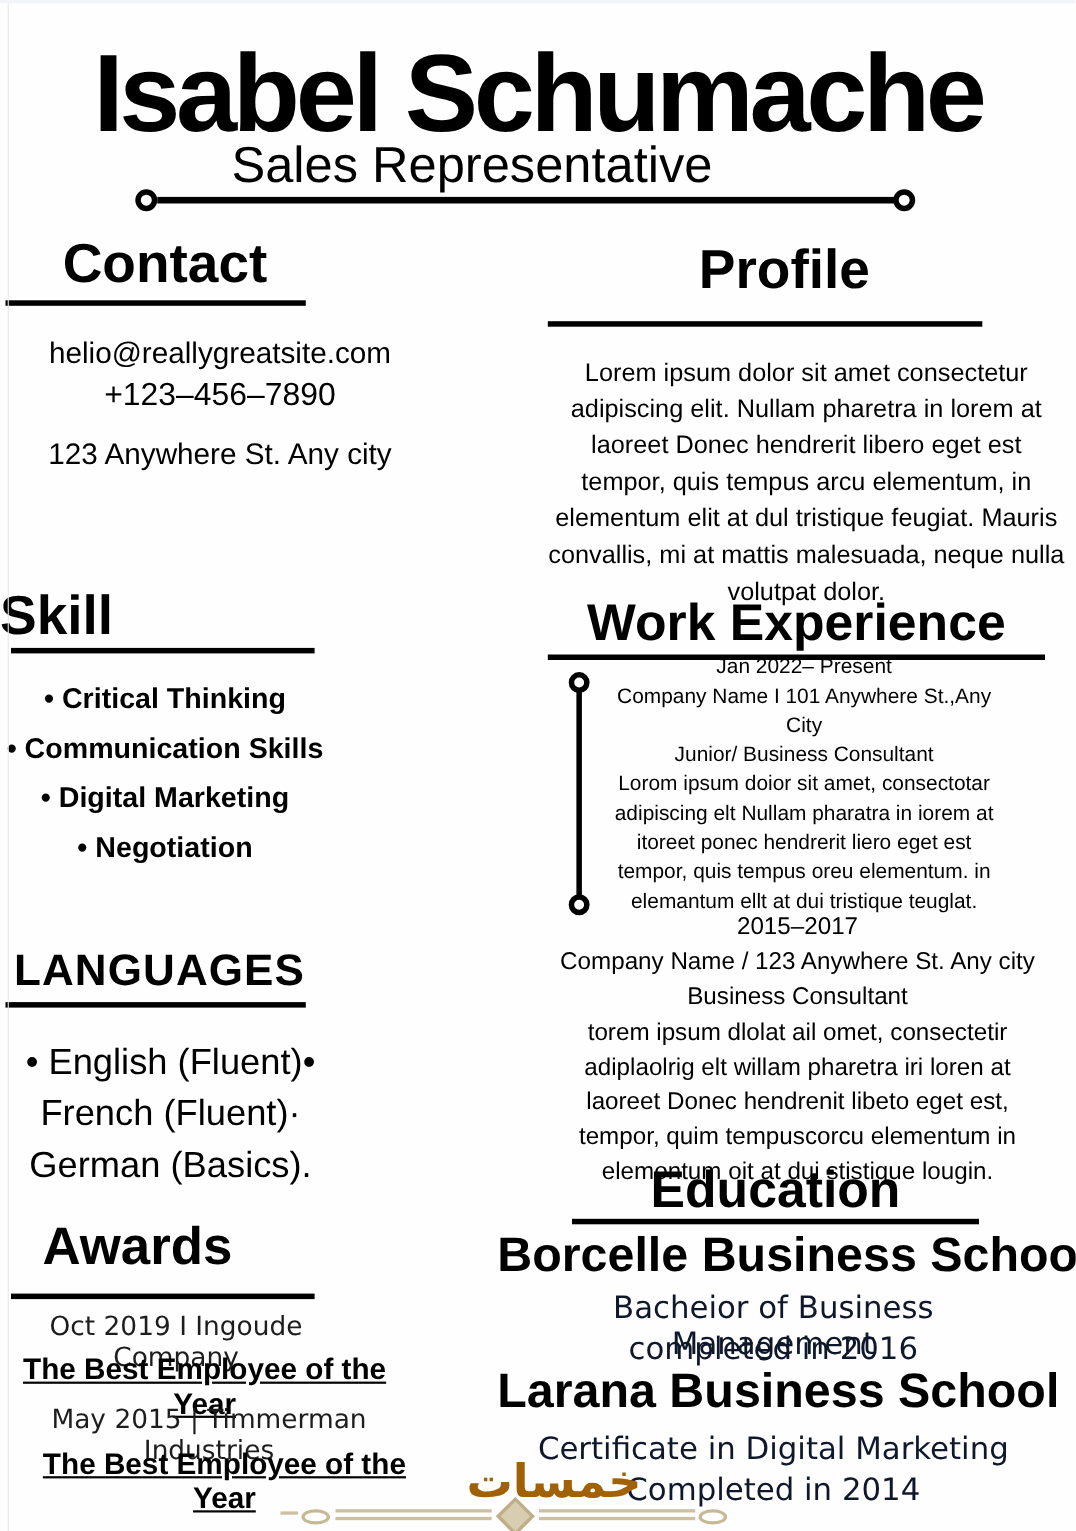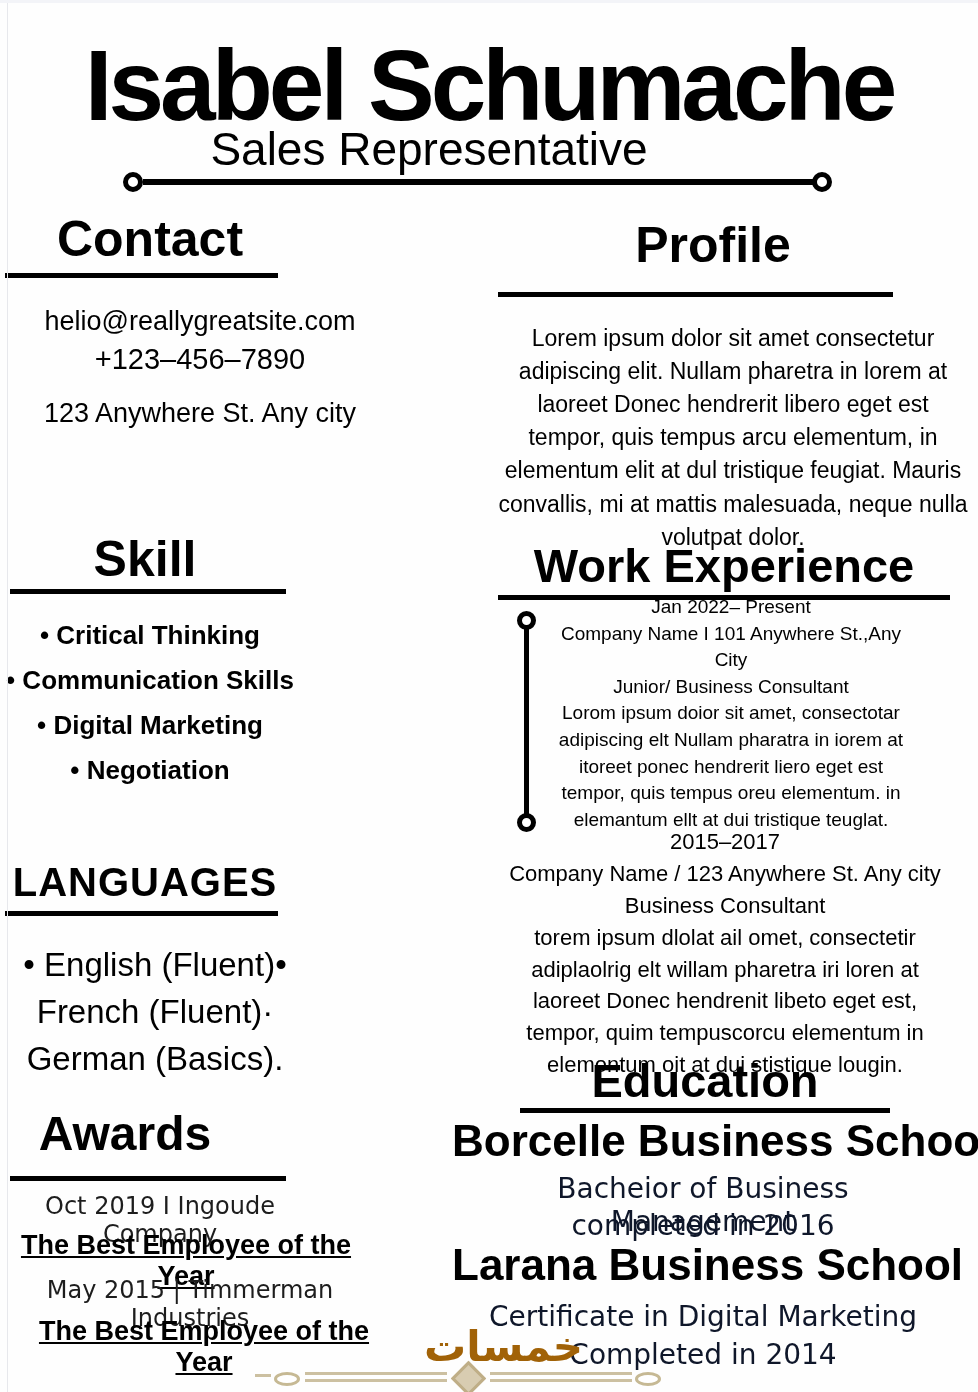--- a/index.html
+++ b/index.html
@@ -41,21 +41,21 @@
   .rule  { background:#000; height:5px; }
 
   
   .contact-h   { left:0; width:300px; top:210px; text-align:center; font-size:50px; }
   .contact-rl  { left:5px;  top:273px; width:273px; }
   .contact-blk { left:0; width:400px; top:306px; text-align:center; }
   .c-email { font-size:27px; }
   .c-phone { font-size:29px; margin-top:6px; }
   .c-addr  { font-size:27px; margin-top:22px; }
 
-  .skill-h  { left:0; width:290px; top:530px; text-align:center; font-size:50px; }
+  .skill-h  { left:0; width:290px; top:530px; font-size:50px; }
   .skill-rl { left:10px; top:589px; width:276px; }
   .skill-blk{ left:0; width:300px; top:618px; text-align:center;
               font-size:26px; font-weight:bold; line-height:1.38; }
   .skill-blk .it { margin-bottom:9px; }
   .skill-blk .it:last-child { margin-top:8px; }
   .skill-blk .it::before { content:"• "; }
 
   .lang-h  { left:0; width:290px; top:860px; text-align:center; font-size:40px; letter-spacing:1px;}
   .lang-rl { left:5px; top:911px; width:273px; }
   .lang-blk{ left:0; width:310px; top:942px; text-align:center;

